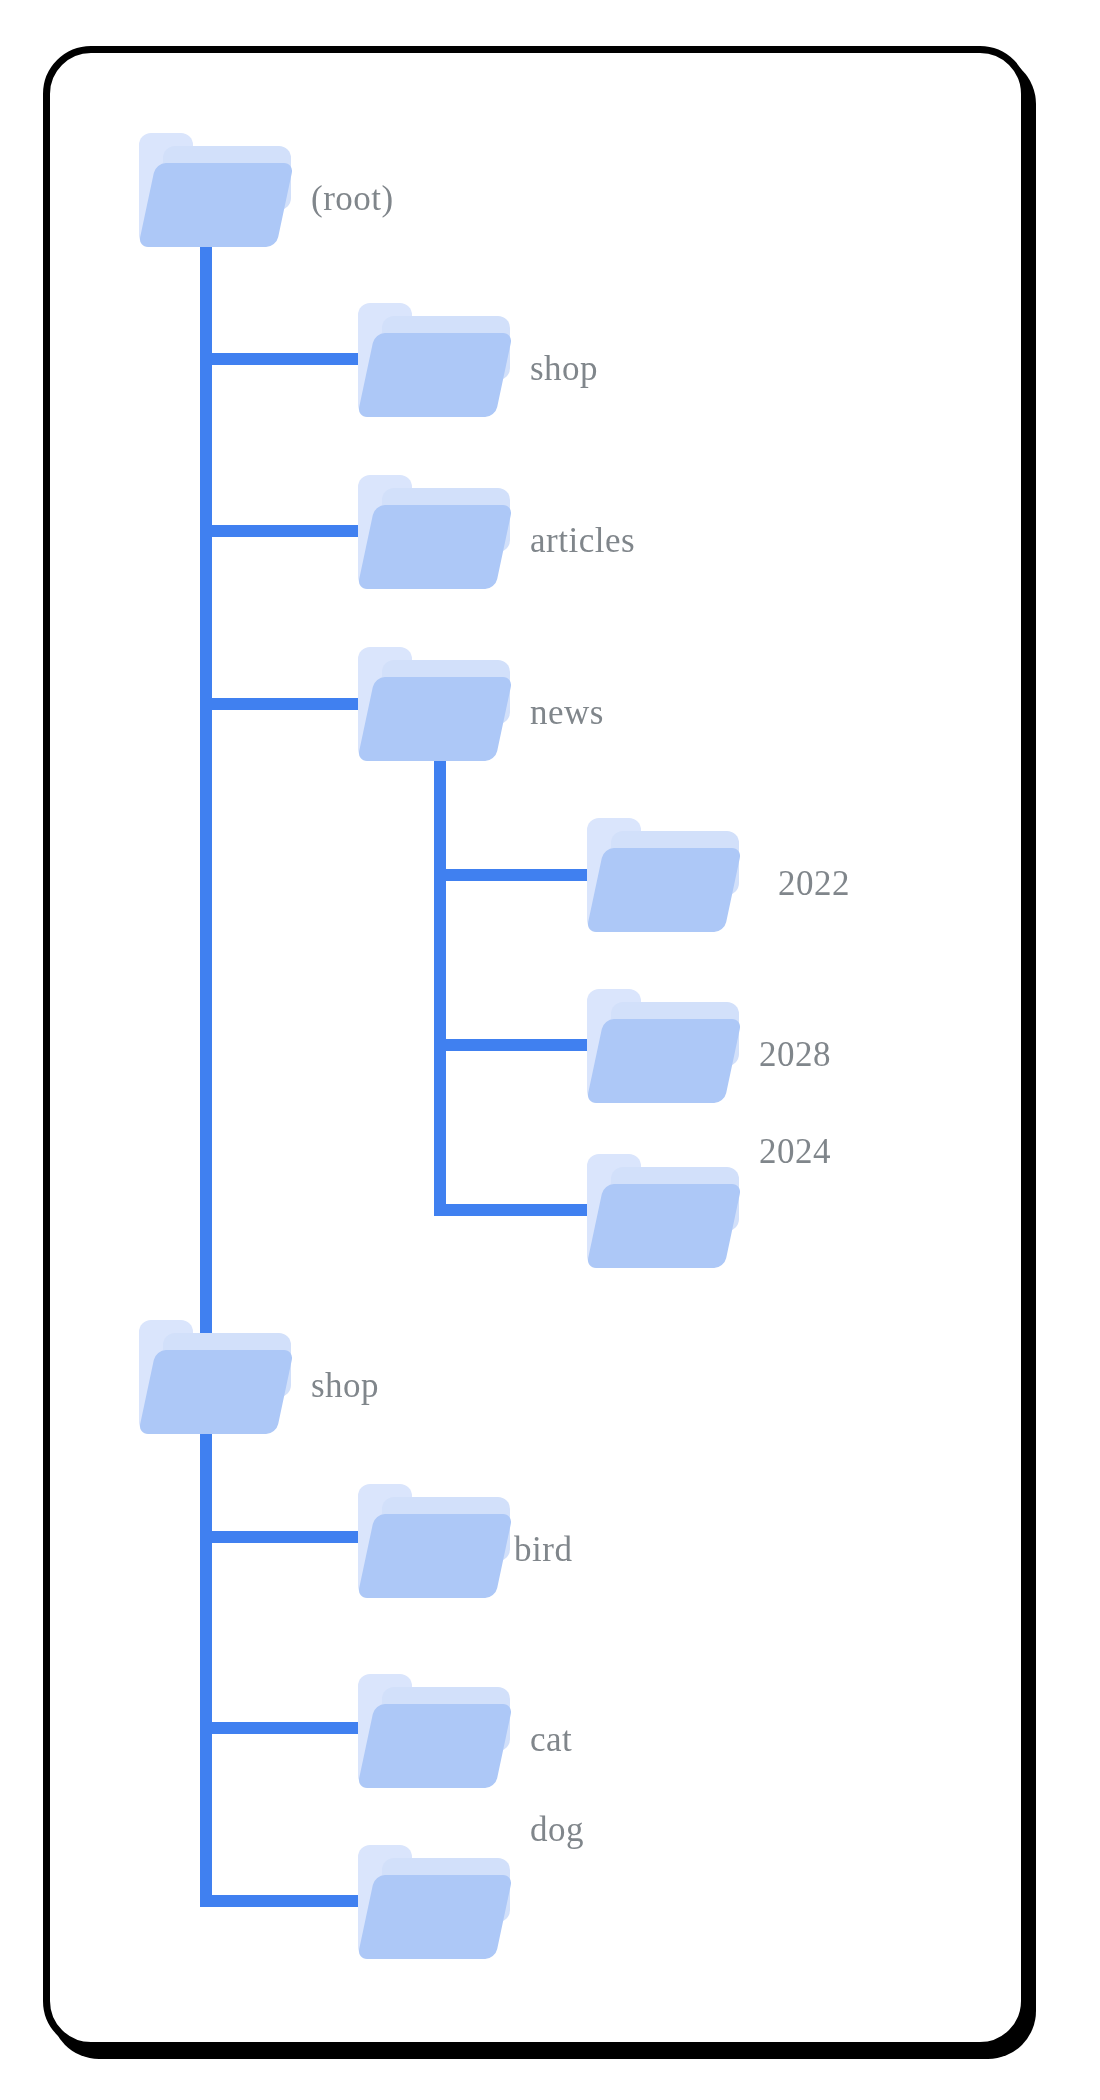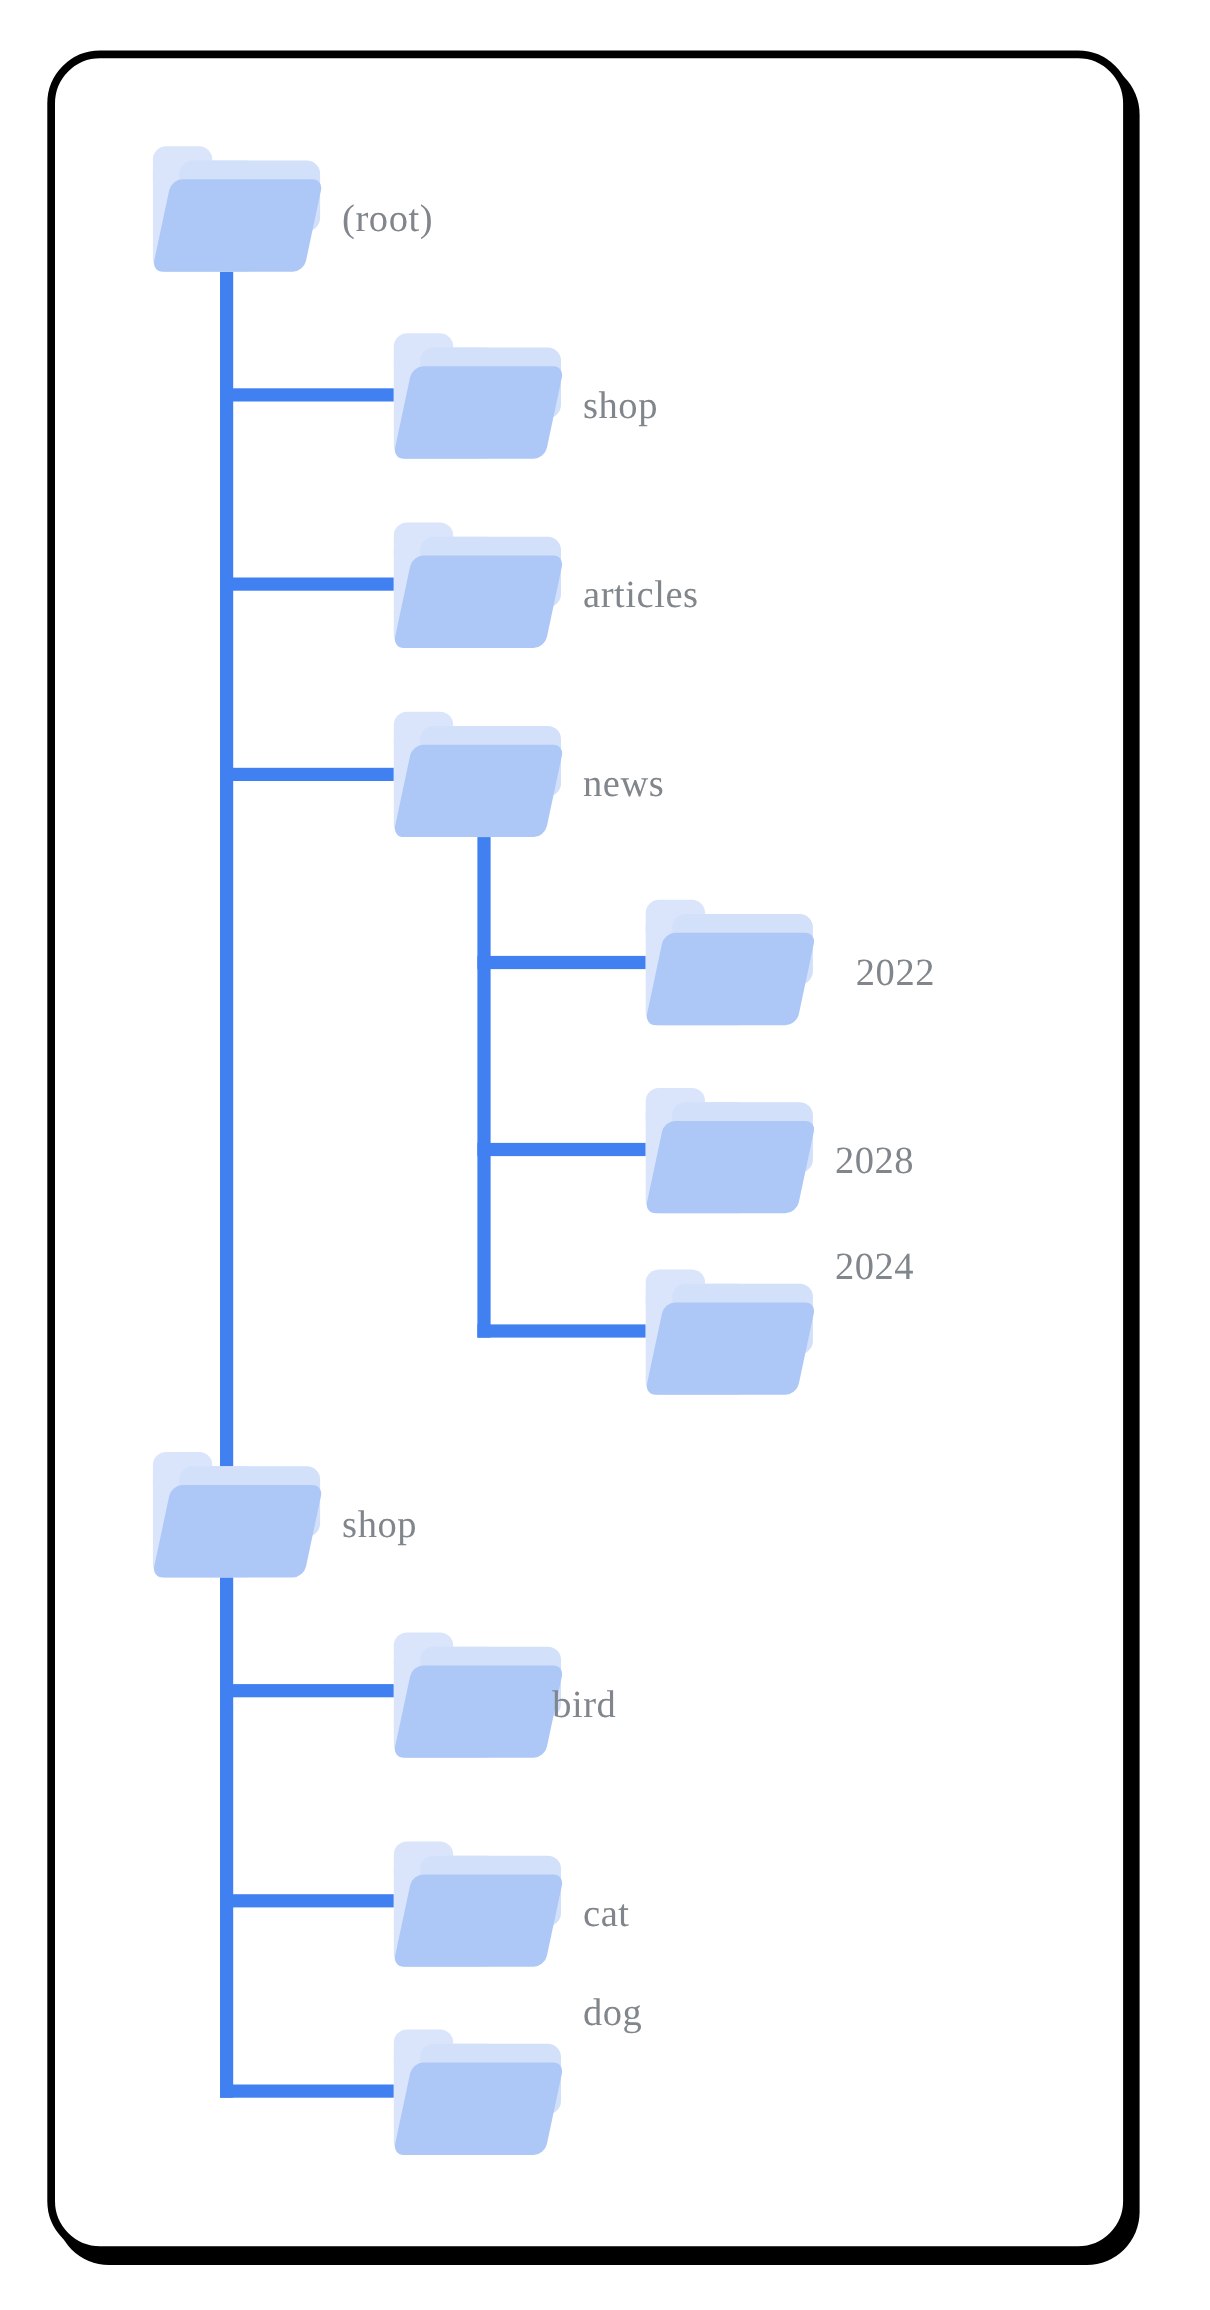--- a/index.html
+++ b/index.html
@@ -110,21 +110,21 @@
   <span class="f-mid"></span>
   <span class="f-front"></span>
 </div>
 <div class="node-label" style="left:311px;top:1358px">shop</div>
 
 <div class="folder" style="left:358px;top:1484px">
   <span class="f-back"></span>
   <span class="f-mid"></span>
   <span class="f-front"></span>
 </div>
-<div class="node-label" style="left:502px;top:1522px">bird</div>
+<div class="node-label" style="left:514px;top:1522px">bird</div>
 
 <div class="folder" style="left:358px;top:1674px">
   <span class="f-back"></span>
   <span class="f-mid"></span>
   <span class="f-front"></span>
 </div>
 <div class="node-label" style="left:530px;top:1712px">cat</div>
 
 <div class="folder" style="left:358px;top:1845px">
   <span class="f-back"></span>

